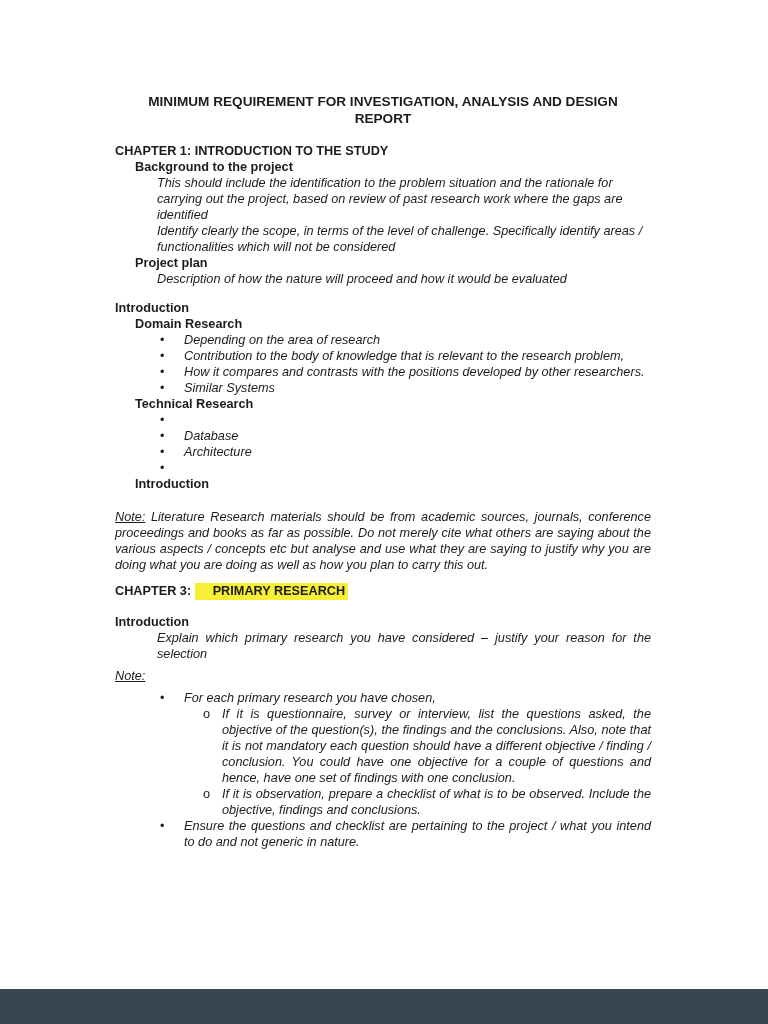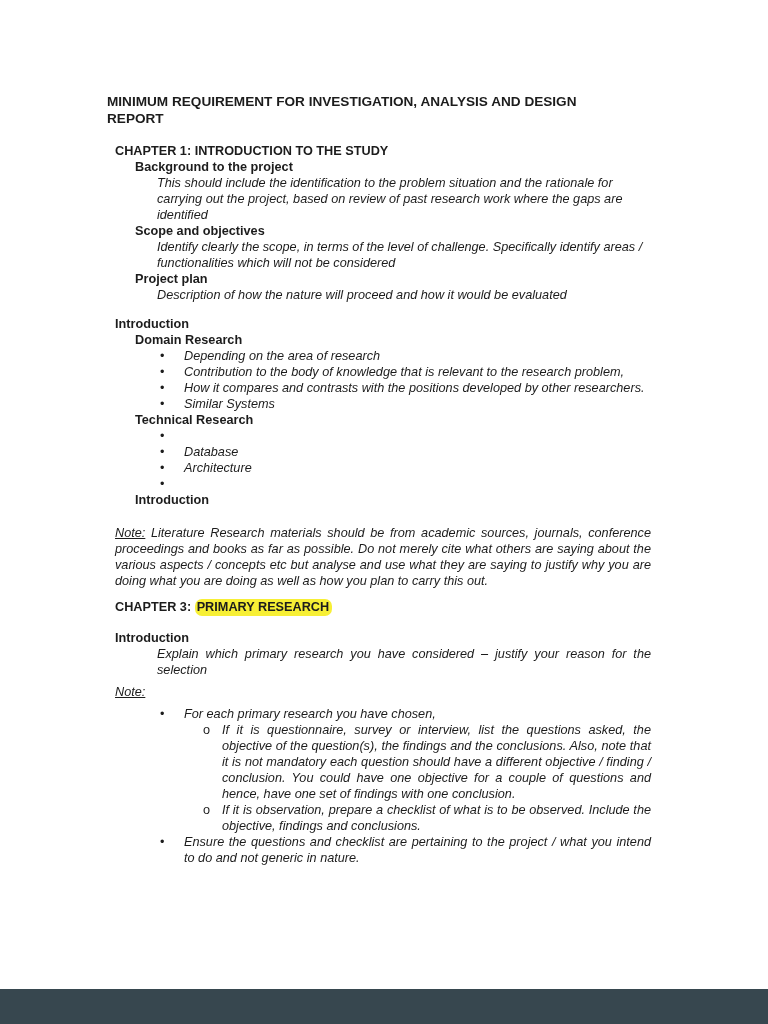--- a/index.html
+++ b/index.html
@@ -7,39 +7,39 @@
     width:768px;height:1024px;background:#ffffff;overflow:hidden;position:relative;
     font-family:"Liberation Sans", sans-serif;color:#1c1c1c;
     -webkit-font-smoothing:antialiased;
   }
   .doc{
     position:absolute;left:0;top:0;width:768px;height:989px;
     box-sizing:border-box;padding:93px 117px 0 115px;
     font-size:12.7px;line-height:16px;
   }
   .title{
-    text-align:left;font-weight:bold;font-size:13.6px;line-height:17px;
+    text-align:center;font-weight:bold;font-size:13.6px;line-height:17px;
     margin:0 -8px 16px -8px;
   }
   .h0{font-weight:bold;}
   .h1{font-weight:bold;margin-left:20px;}
   .bi{font-style:italic;margin-left:42px;}
   .just{text-align:justify;}
   .note-p{font-style:italic;}
   .u{text-decoration:underline;}
   .li1,.li2{display:flex;font-style:italic;}
   .li1 .mk{flex:0 0 24px;margin-left:45px;font-style:normal;}
   .li1 .tx{flex:1;}
   .li2 .mk{flex:0 0 19px;margin-left:88px;font-style:normal;}
   .li2 .tx{flex:1;text-align:justify;}
   .sec-c2{margin-top:6px;}
   .sec-intro{margin-top:13px;}
   .note1{margin-top:17px;}
   .sec-c3{margin-top:9px;line-height:18px;}
-  .hl{padding:1px 3px 2px 2px;border-radius:7px;}
+  .hl{padding:1px 3px 2px 18px;}
   .sec-intro2{margin-top:14px;}
   .note2-label{margin-top:6px;font-style:italic;}
   .note2-list{margin-top:6px;}
   .footer-bar{
     position:absolute;left:0;bottom:0;width:768px;height:35px;
   }
 </style>
 </head>
 <body>
 
@@ -47,21 +47,20 @@
 
   <div class="title">
     <div>MINIMUM REQUIREMENT FOR INVESTIGATION, ANALYSIS AND DESIGN</div>
     <div>REPORT</div>
   </div>
 
   <div class="sec-c1">
     <div class="h0">CHAPTER 1: INTRODUCTION TO THE STUDY</div>
     <div class="h1">Background to the project</div>
     <div class="bi">This should include the identification to the problem situation and the rationale for carrying out the project, based on review of past research work where the gaps are identified</div>
-    <div class="h1">Scope and objectives</div>
     <div class="bi">Identify clearly the scope, in terms of the level of challenge. Specifically identify areas / functionalities which will not be considered</div>
     <div class="h1">Project plan</div>
     <div class="bi">Description of how the nature will proceed and how it would be evaluated</div>
   </div>
 
 
   <div class="sec-intro">
     <div class="h0">Introduction</div>
     <div class="h1">Domain Research</div>
 

